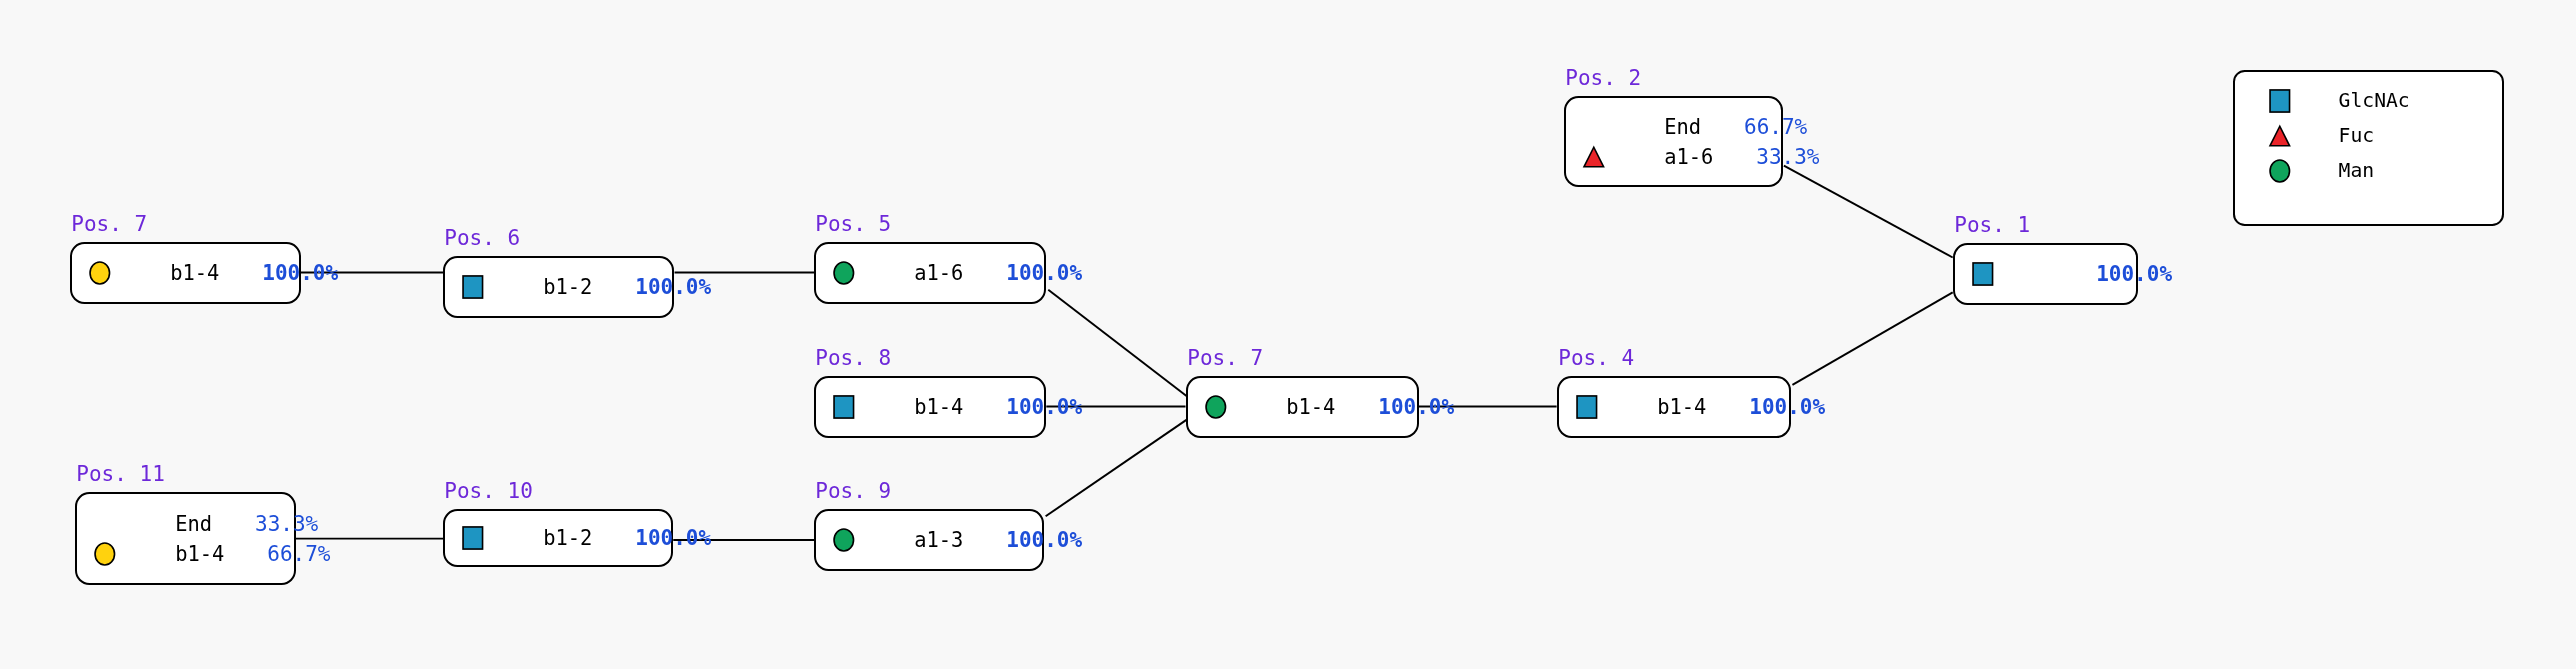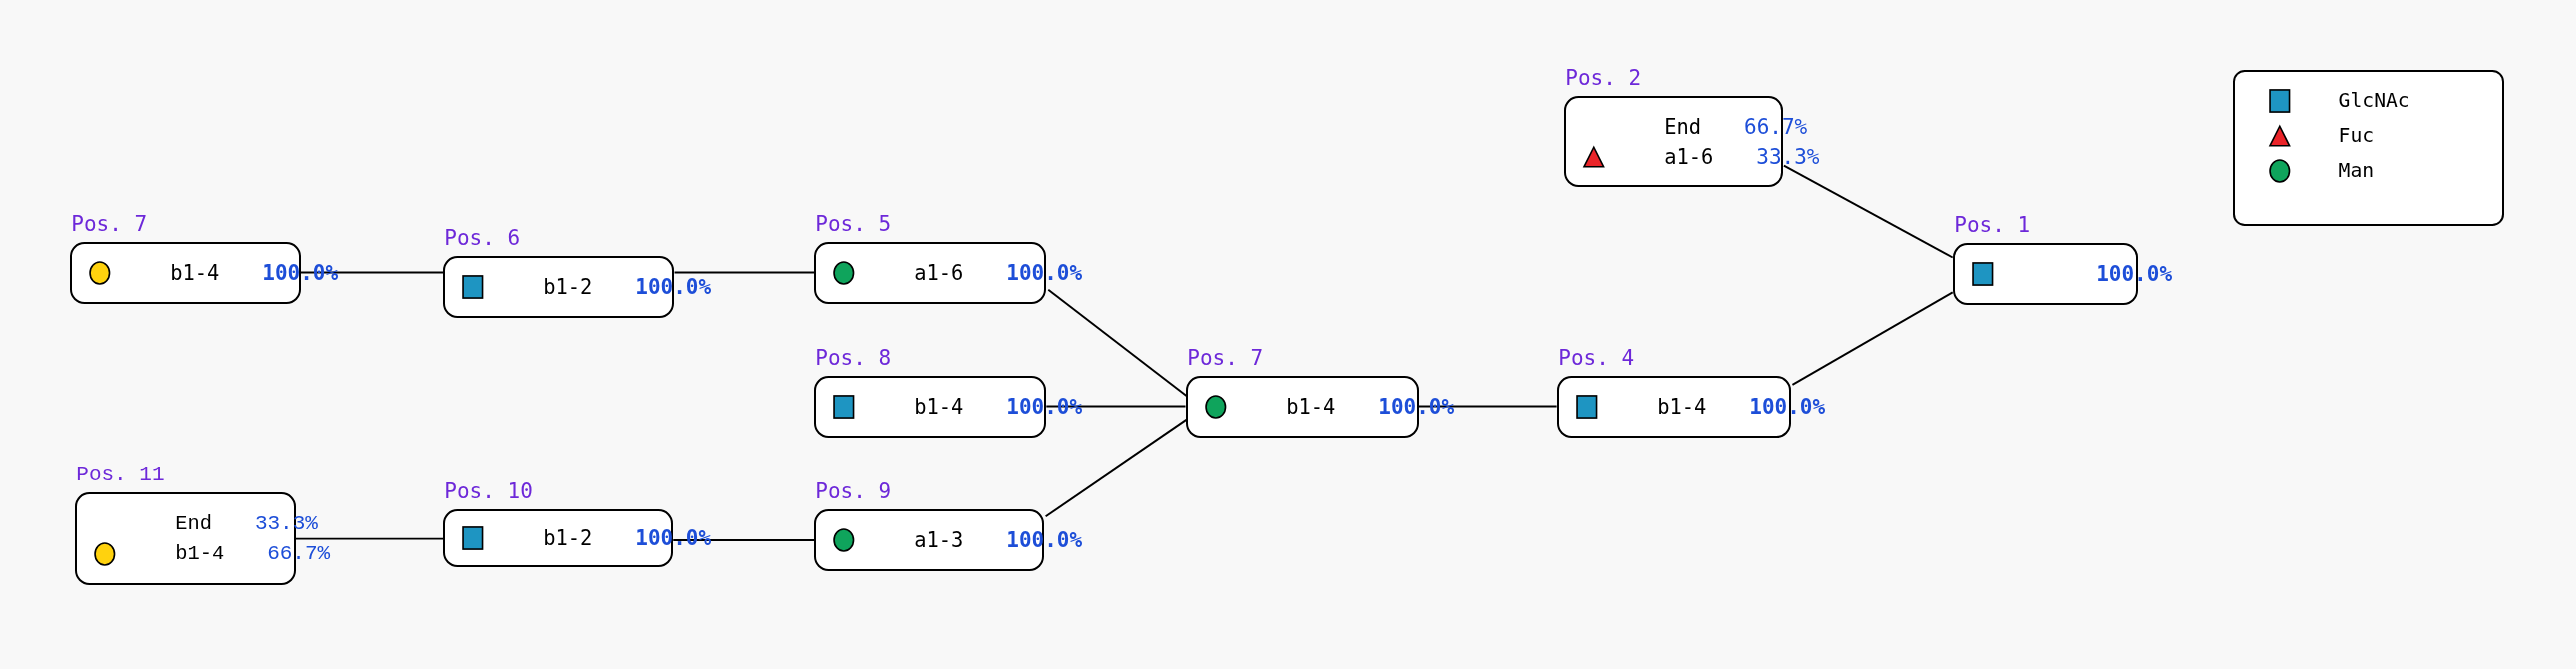--- a/index.html
+++ b/index.html
@@ -246,21 +246,21 @@
             <span class="icon-cell">
               <svg width="23.6" height="26" viewBox="0 0 36 40">
                 <rect x="3" y="3" width="30" height="34" fill="#1E95C2" stroke="#000" stroke-width="2.5"></rect>
               </svg>
             </span>
             <span class="linkage">b1-2</span>
             <span class="pct bold">100.0%</span>
           </div>
         </div>
       </div>
-      <div class="node" style="left: 75px; top: 492px; width: 221px; height: 93px; font-family: Liberation Mono, monospace;">
+      <div class="node" style="left: 75px; top: 492px; width: 221px; height: 93px;">
         <div class="node-label">Pos. 11</div>
         <div class="node-box">
           <div class="node-row">
             <span class="icon-cell"></span>
             <span class="linkage">End</span>
             <span class="pct">33.3%</span>
           </div>
           <div class="node-row">
             <span class="icon-cell">
               <svg width="23.6" height="26" viewBox="0 0 36 40">

